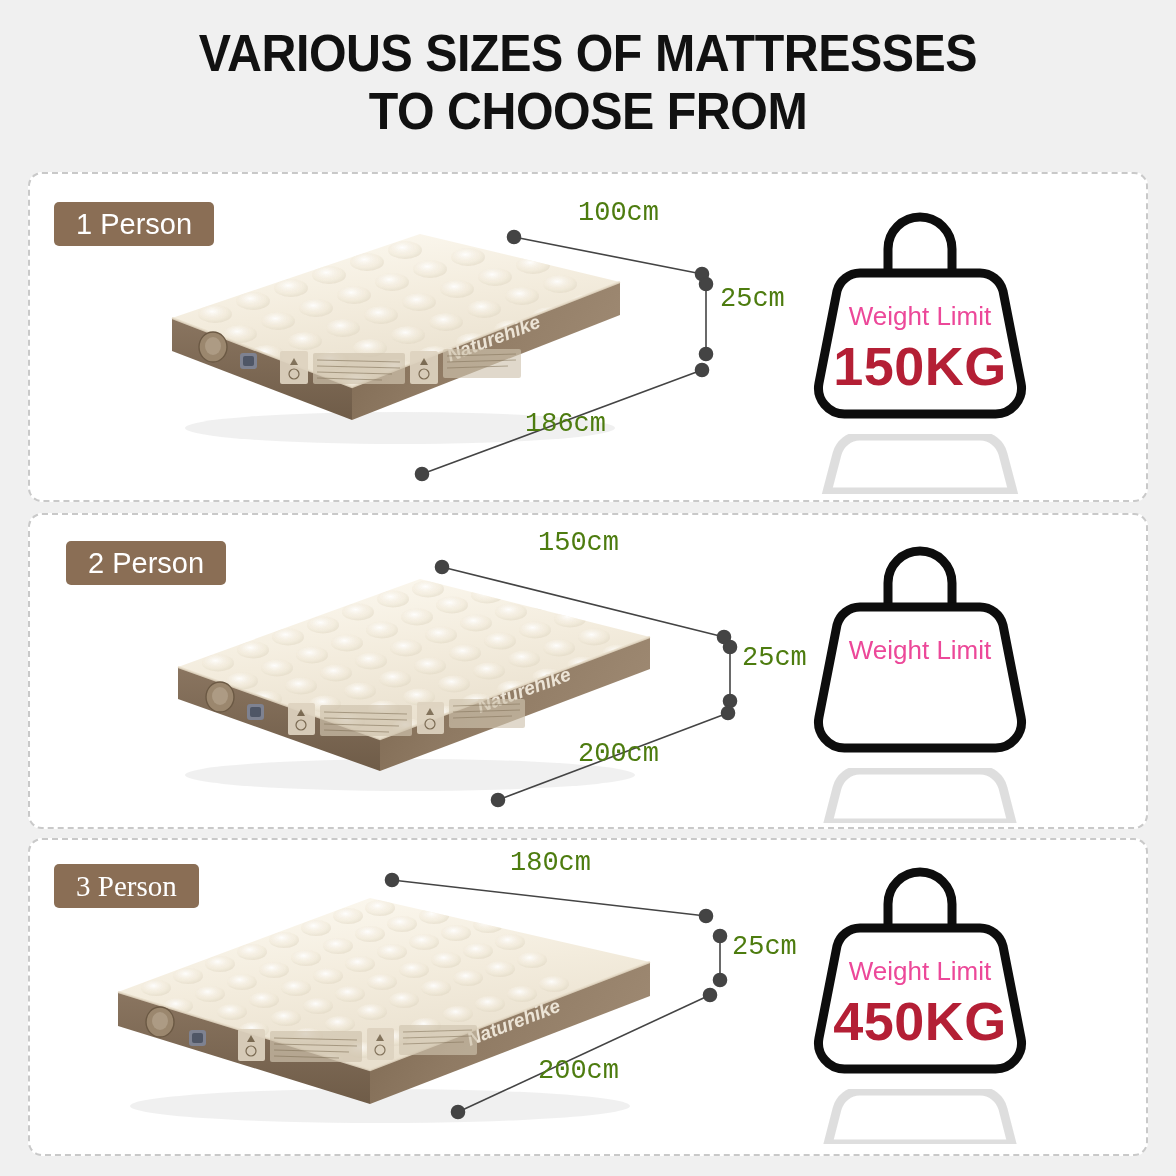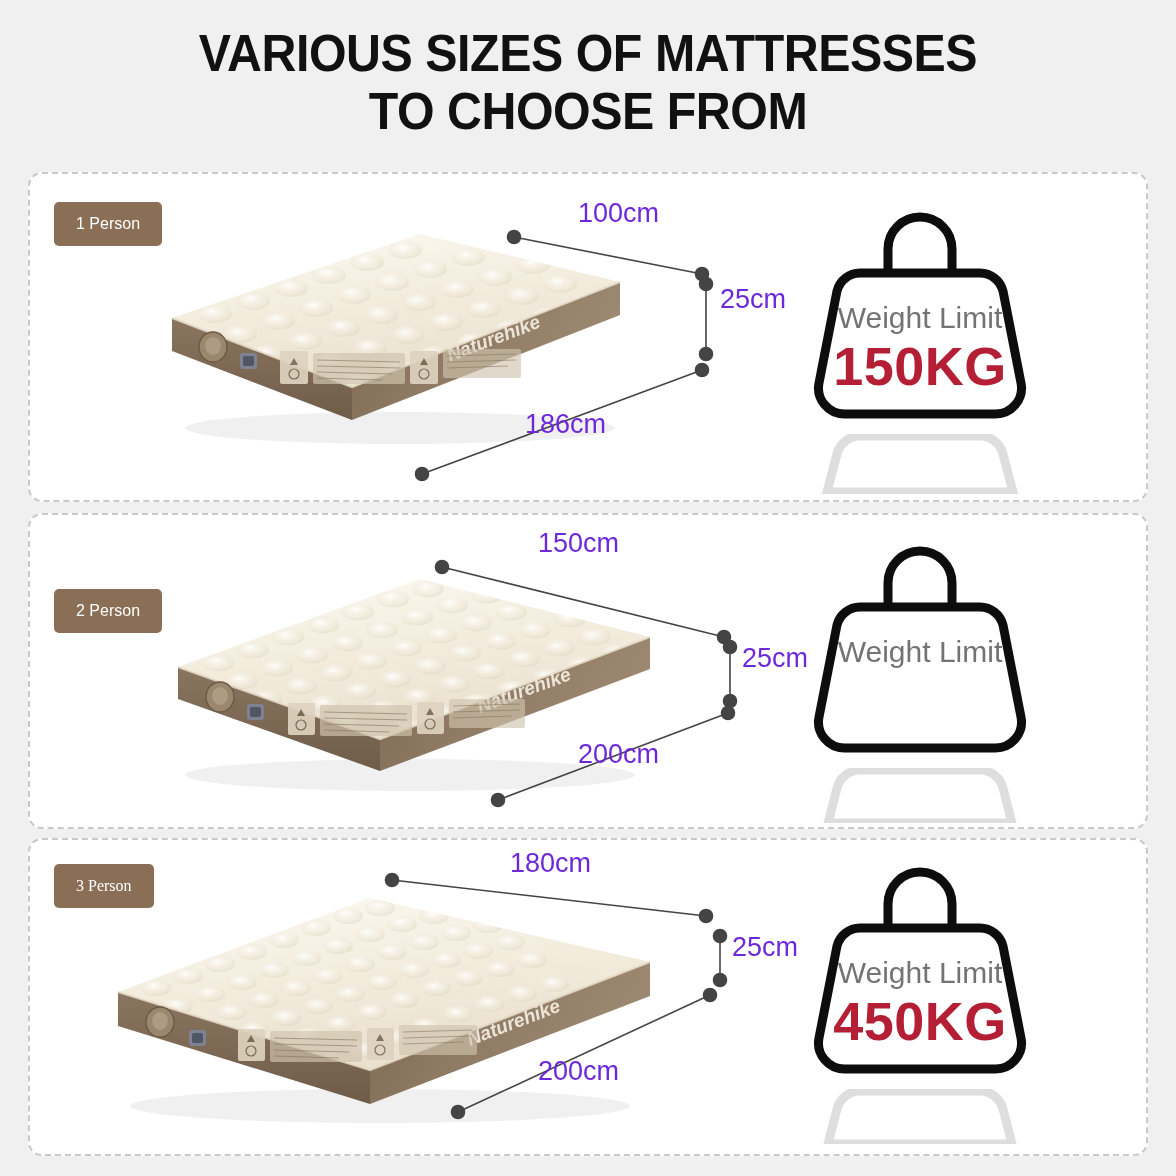--- a/index.html
+++ b/index.html
@@ -37,54 +37,54 @@
   #panel-1 { top: 172px; height: 330px; }
   #panel-2 { top: 513px; height: 316px; }
   #panel-3 { top: 838px; height: 318px; }
 
   
   .badge {
     position: absolute;
     background: #8a6e55;
     border-radius: 5px;
     color: #ffffff;
-    font-size: 16px;
+    font-size: 29px;
     line-height: 44px;
     height: 44px;
     text-align: right;
     padding: 0 22px;
     white-space: nowrap;
     font-family: "Liberation Sans", sans-serif;
   }
   #badge-1 { left: 24px; top: 28px; }
-  #badge-2 { left: 24px; top: 26px; margin-top: 48px; }
+  #badge-2 { left: 36px; top: 26px; }
   #badge-3 { left: 24px; top: 24px; font-family: Liberation Serif, serif; }
 
   
   .mattress-wrap { position: absolute; }
   .mattress-wrap svg { display: block; }
 
   
   .dimtext {
     position: absolute;
-    color: #6d28d9;
+    color: #4d7c0f;
     font-size: 27px;
-    font-family: Liberation Sans, sans-serif;
+    font-family: Liberation Mono, monospace;
     white-space: nowrap;
   }
   .dim-svg { position: absolute; left: 0; top: 0; pointer-events: none; }
 
   
   .bag-wrap { position: absolute; }
   .bag-wrap svg { display: block; }
   .bag-label {
     position: absolute; width: 100%; text-align: center;
     font-family: "Liberation Sans", sans-serif;
   }
-  .bag-title { font-size: 30px; color: #737373; }
+  .bag-title { font-size: 26px; color: #ec4899; }
   .bag-value { font-size: 54px; font-weight: bold; color: #b41f35; letter-spacing: 0.5px; }
 </style>
 </head>
 <body>
 
 <div class="page">
 
   <div class="title">
     <span>VARIOUS SIZES OF MATTRESSES</span>
     <span class="l2">TO CHOOSE FROM</span>

